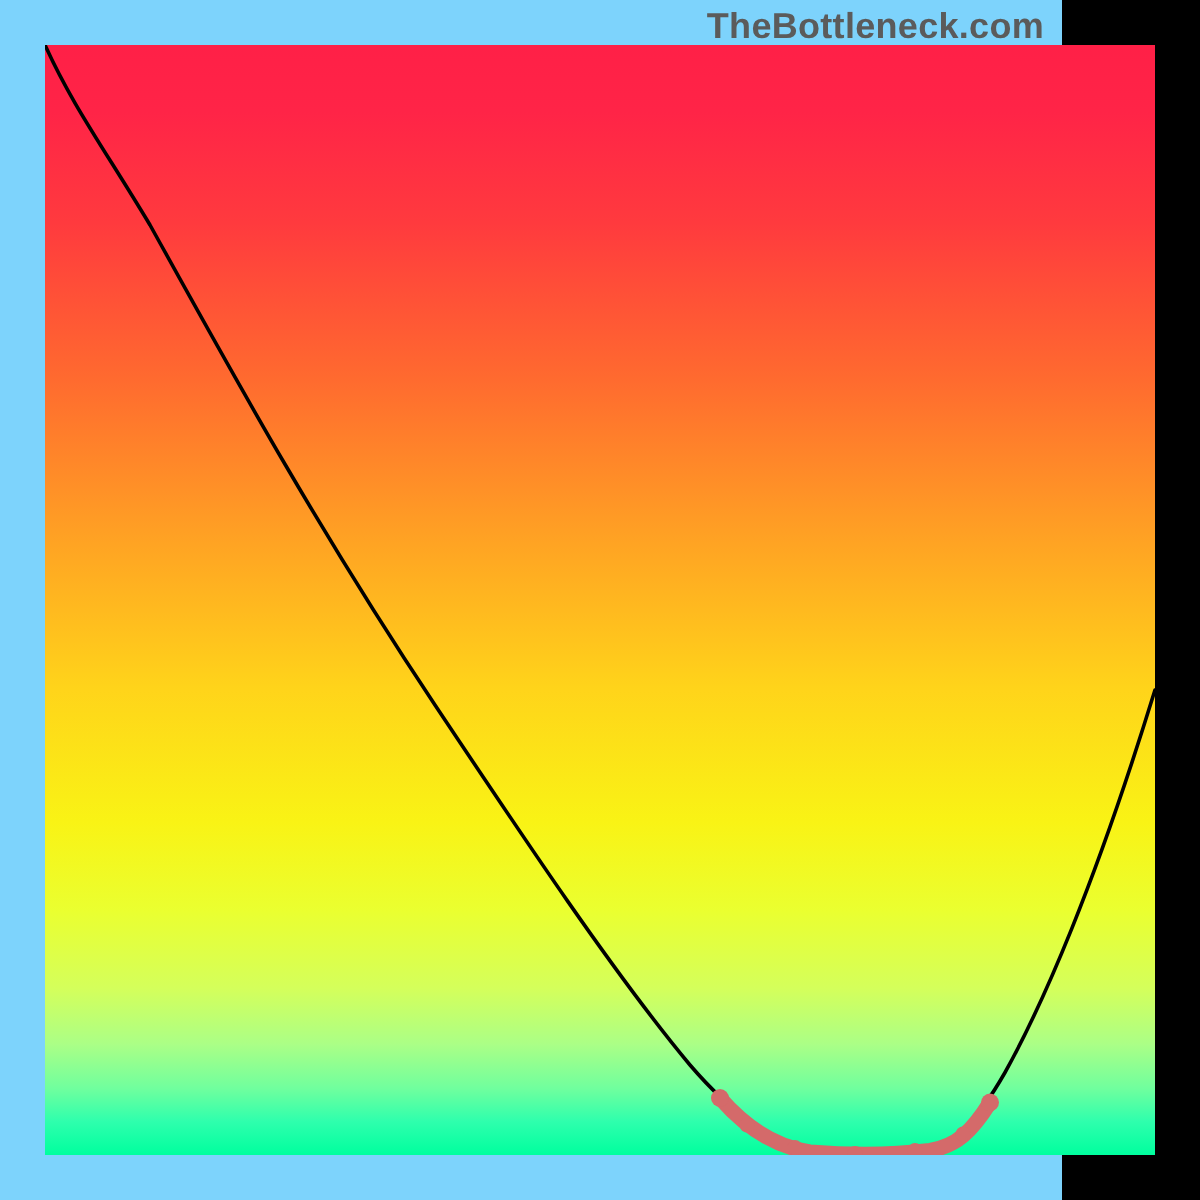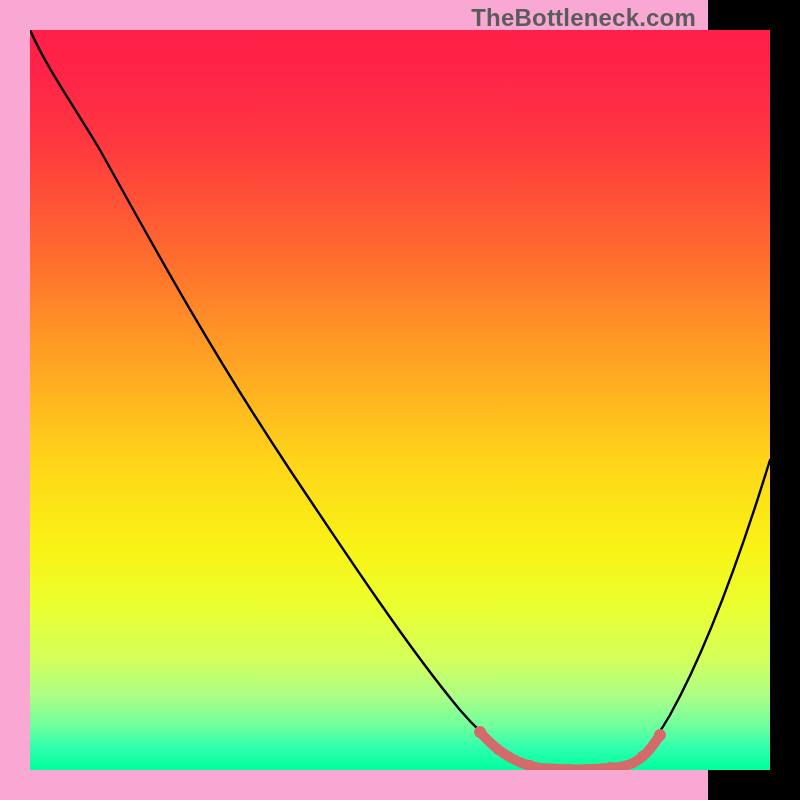--- a/index.html
+++ b/index.html
@@ -8,21 +8,21 @@
     width: 800px;
     height: 800px;
     background: #000;
     overflow: hidden;
     font-family: Arial, Helvetica, sans-serif;
   }
   .frame {
     position: relative;
     width: 708px;
     height: 800px;
-    background: #f9a8d4;
+    background: #7dd3fc;
   }
   .watermark {
     position: absolute;
     top: 4px;
     right: 12px;
     color: #5b5b5b;
     font-size: 24px;
     font-weight: 600;
     letter-spacing: 0.2px;
     z-index: 10;

